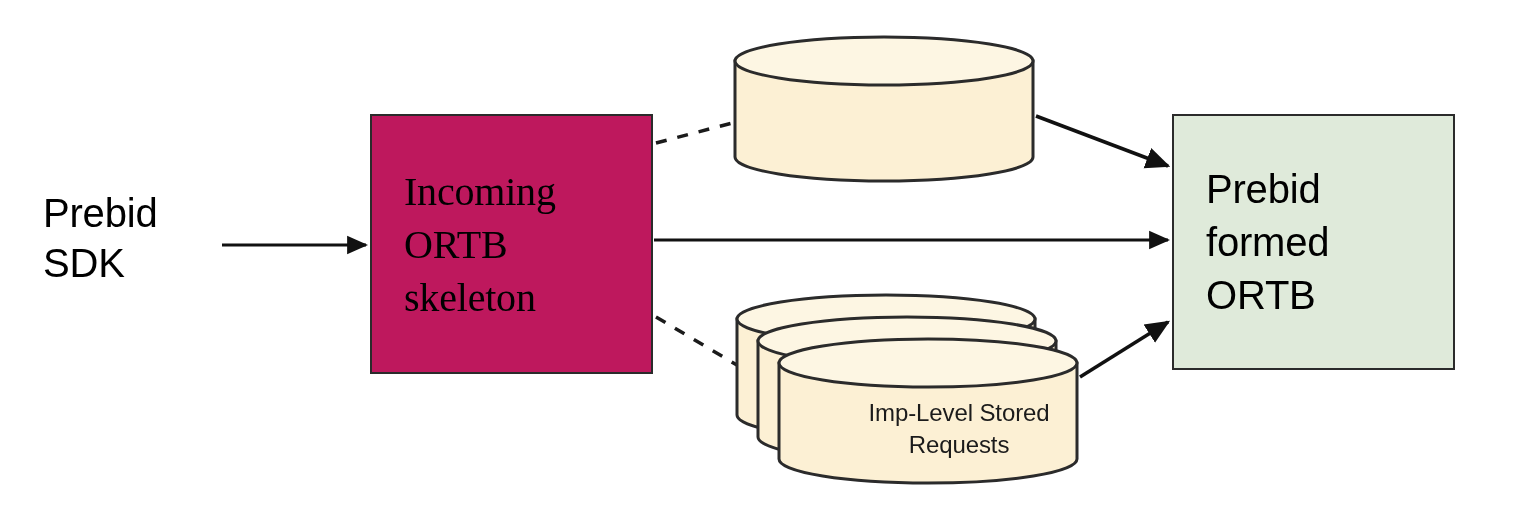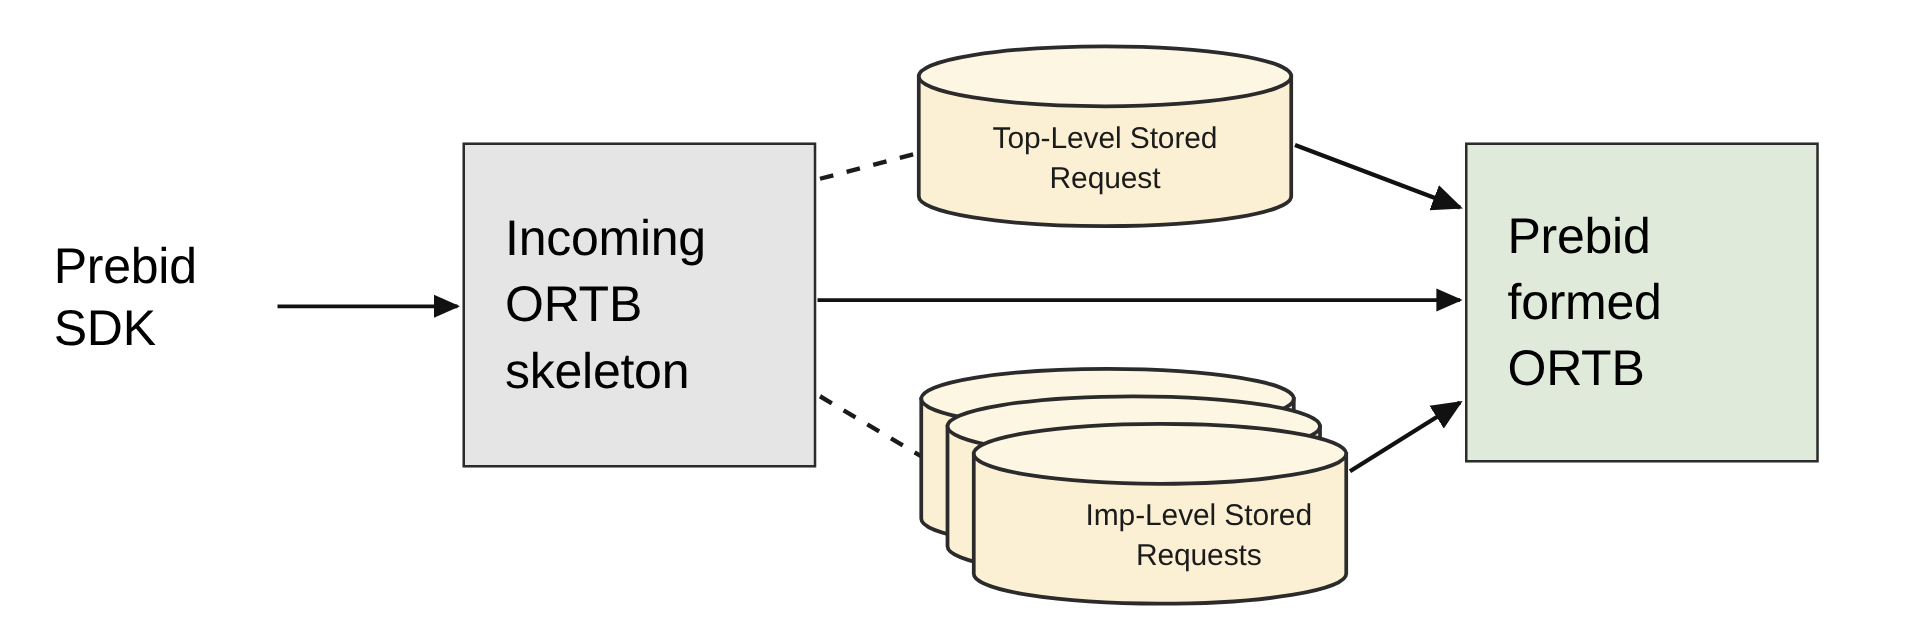--- a/index.html
+++ b/index.html
@@ -42,21 +42,21 @@
     display: flex;
     align-items: center;
     justify-content: flex-start;
     padding-left: 32px;
     font-size: 40px;
     line-height: 53px;
     color: #000000;
     white-space: pre-line;
     letter-spacing: -0.2px;
   }
-  .rect-blue  { background: #e5e5e5; }
+  .rect-blue  { background: #be185d; font-family: Liberation Serif, serif; }
   .rect-green { background: #dfeada; }
 
   
   .cyl {
     position: absolute;
   }
   .cyl svg { display: block; }
   .cyl-label {
     position: absolute;
     left: 0;
@@ -100,22 +100,20 @@
 
   <div class="rect-node rect-blue" style="left:370px; top:114px; width:283px; height:260px;">Incoming
 ORTB
 skeleton</div>
 
   <div class="cyl" style="left:733px; top:35px; width:302px; height:148px;">
     <svg width="302" height="148" viewBox="0 0 302 148">
       <path d="M2,26 L2,122 A149,24 0 0 0 300,122 L300,26 Z" fill="#fcf0d4" stroke="#2b2b2b" stroke-width="3"></path>
       <ellipse cx="151" cy="26" rx="149" ry="24" fill="#fdf6e3" stroke="#2b2b2b" stroke-width="3"></ellipse>
     </svg>
-    <div class="cyl-label" style="top:60px;">Top-Level Stored
-Request</div>
   </div>
 
   <div class="stack" style="left:735px; top:293px; width:350px; height:192px;">
 
     <svg width="302" height="148" viewBox="0 0 302 148" style="position:absolute; left:0px; top:0px;">
       <path d="M2,26 L2,122 A149,24 0 0 0 300,122 L300,26 Z" fill="#fcf0d4" stroke="#2b2b2b" stroke-width="3"></path>
       <ellipse cx="151" cy="26" rx="149" ry="24" fill="#fdf6e3" stroke="#2b2b2b" stroke-width="3"></ellipse>
     </svg>
 
     <svg width="302" height="148" viewBox="0 0 302 148" style="position:absolute; left:21px; top:22px;">

